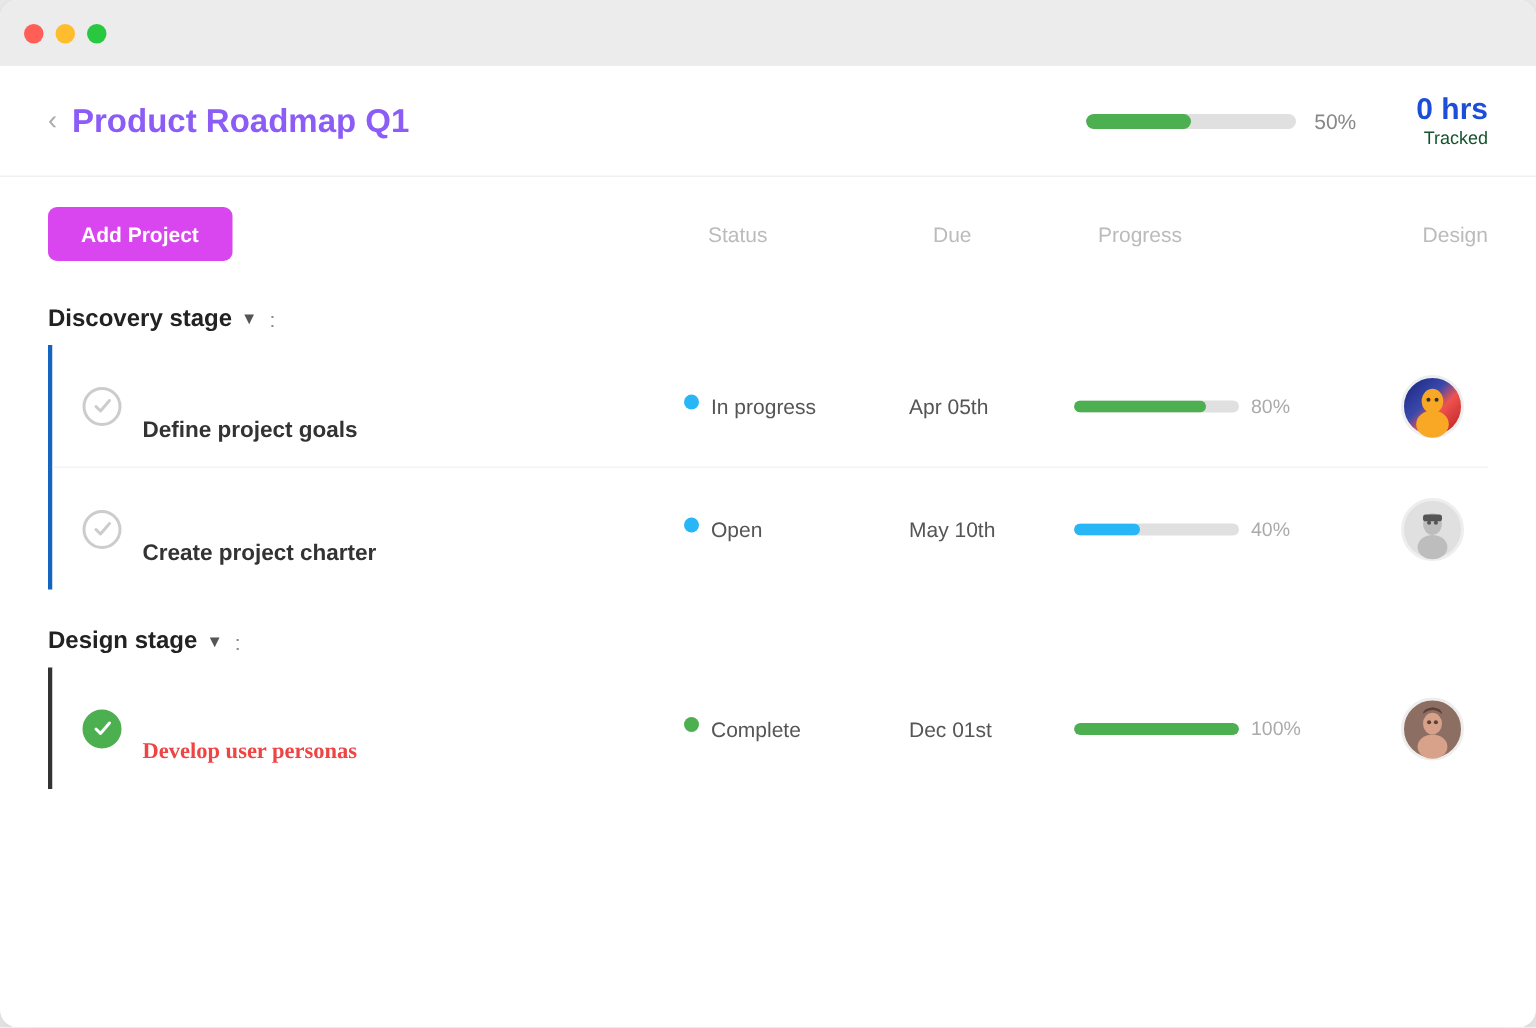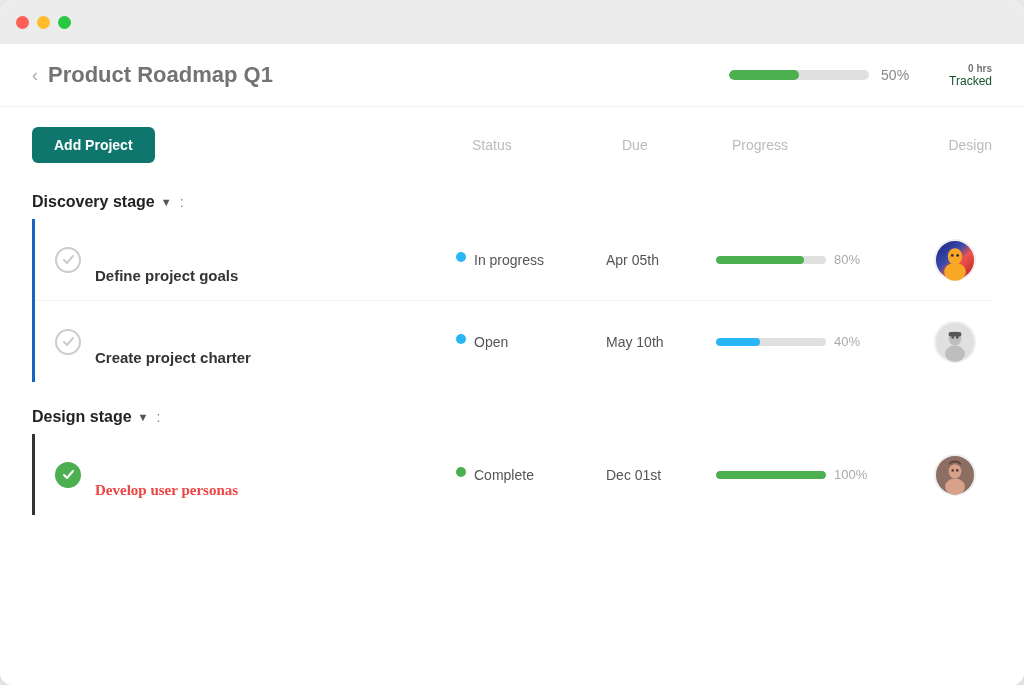--- a/index.html
+++ b/index.html
@@ -49,21 +49,21 @@
       color: #aaa;
       font-size: 18px;
       margin-right: 10px;
       cursor: pointer;
       background: none;
       border: none;
     }
     .page-title {
       font-size: 22px;
       font-weight: 700;
-      color: #737373;
+      color: #8b5cf6;
       flex: 1;
     }
     .header-progress-section {
       display: flex;
       align-items: center;
       gap: 12px;
       margin-right: 40px;
     }
     .progress-bar-wrap {
       width: 140px;
@@ -77,43 +77,43 @@
       border-radius: 5px;
     }
     .progress-pct {
       font-size: 14px;
       color: #888;
     }
     .tracked-section {
       text-align: right;
     }
     .tracked-hrs {
-      font-size: 10px;
+      font-size: 20px;
       font-weight: 600;
-      color: #737373;
+      color: #1d4ed8;
     }
     .tracked-label {
       font-size: 12px;
       color: #14532d;
     }
 
     .main-content {
       flex: 1;
       padding: 0 32px;
       overflow-y: auto;
     }
 
     .toolbar {
       display: flex;
       align-items: center;
       padding: 20px 0 12px 0;
       gap: 24px;
     }
     .add-project-btn {
-      background: #0f766e;
+      background: #d946ef;
       color: #fff;
       border: none;
       border-radius: 6px;
       padding: 10px 22px;
       font-size: 14px;
       font-weight: 600;
       cursor: pointer;
     }
     .col-headers {
       display: flex;

